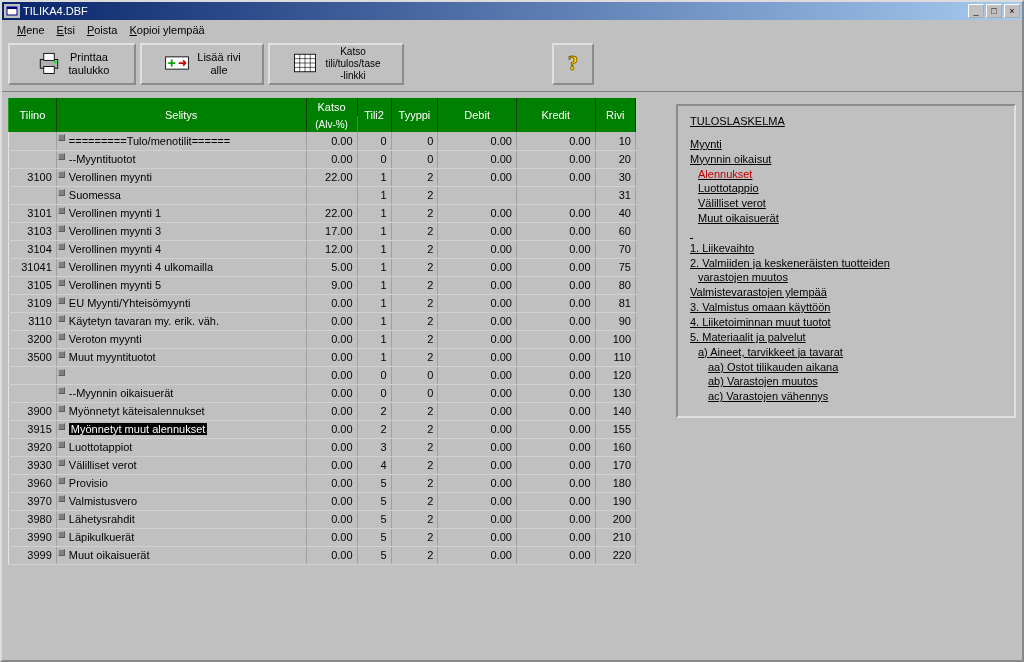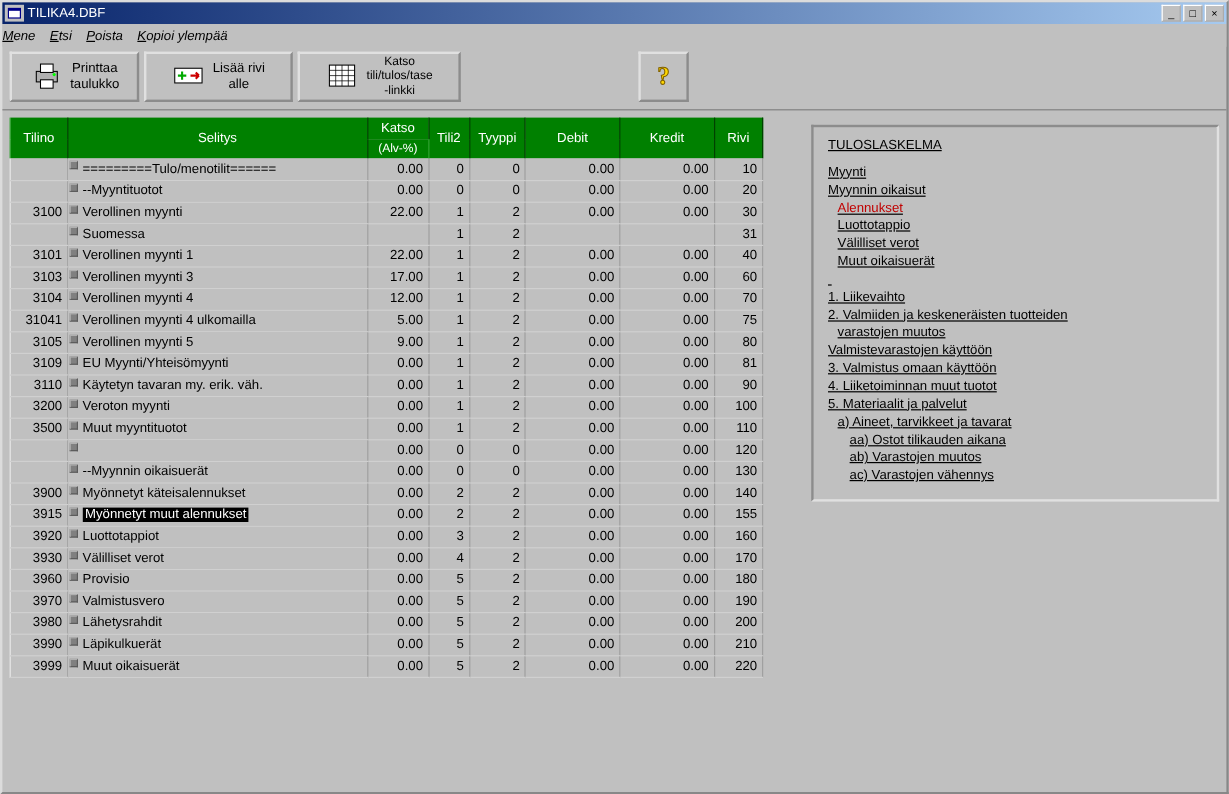--- a/index.html
+++ b/index.html
@@ -41,23 +41,22 @@
     border: 1px outset #fff;
     margin-left: 2px;
     font-size: 9px;
     display:flex; align-items:center; justify-content:center;
     color:#000; font-family: Arial;
     line-height: 1;
   }
   .menubar {
     height: 19px;
     display:flex; align-items:center;
-    padding: 0 0;
+    padding: 0 15px;
     background:#c0c0c0;
-    font-style:italic;
   }
   .menubar .menuitem {
     margin-right: 12px;
     cursor: default;
   }
   .menubar .menuitem u { text-decoration: underline; }
   .toolbar {
     display:flex;
     padding: 4px 6px 6px 6px;
     gap: 4px;
@@ -173,21 +172,21 @@
   </div>
 
   <div class="menubar">
     <span class="menuitem"><u>M</u><span id="m0">ene</span></span>
     <span class="menuitem"><u>E</u><span id="m1">tsi</span></span>
     <span class="menuitem"><u>P</u><span id="m2">oista</span></span>
     <span class="menuitem"><u>K</u><span id="m3">opioi ylempää</span></span>
   </div>
 
   <div class="toolbar">
-    <div class="tbtn" style="width:108px">
+    <div class="tbtn" style="width:128px">
       <span>
         <svg viewBox="0 0 32 32">
             <rect x="6" y="12" width="20" height="10" fill="#b0b0b0" stroke="#000"></rect>
             <rect x="10" y="5" width="12" height="8" fill="#fff" stroke="#000"></rect>
             <rect x="10" y="20" width="12" height="8" fill="#fff" stroke="#000"></rect>
             <circle cx="23" cy="15" r="1.5" fill="#0f0"></circle>
           </svg>
       </span>
       <span class="tlabel">
         <span>Printtaa</span><br>
@@ -510,21 +509,21 @@
             <div>Myynti</div>
             <div>Myynnin oikaisut</div>
             <div class="indent red">Alennukset</div>
             <div class="indent">Luottotappio</div>
             <div class="indent">Välilliset verot</div>
             <div class="indent">Muut oikaisuerät</div>
             <div>&nbsp;</div>
             <div>1. Liikevaihto</div>
             <div>2. Valmiiden ja keskeneräisten tuotteiden</div>
             <div class="indent">varastojen muutos</div>
-            <div>Valmistevarastojen käyttöön</div>
+            <div>Valmistevarastojen ylempää</div>
             <div>3. Valmistus omaan käyttöön</div>
             <div>4. Liiketoiminnan muut tuotot</div>
             <div>5. Materiaalit ja palvelut</div>
             <div class="indent">a) Aineet, tarvikkeet ja tavarat</div>
             <div class="indent2">aa) Ostot tilikauden aikana</div>
             <div class="indent2">ab) Varastojen muutos</div>
             <div class="indent2">ac) Varastojen vähennys</div>
           </div>
       </div>
     </div>

